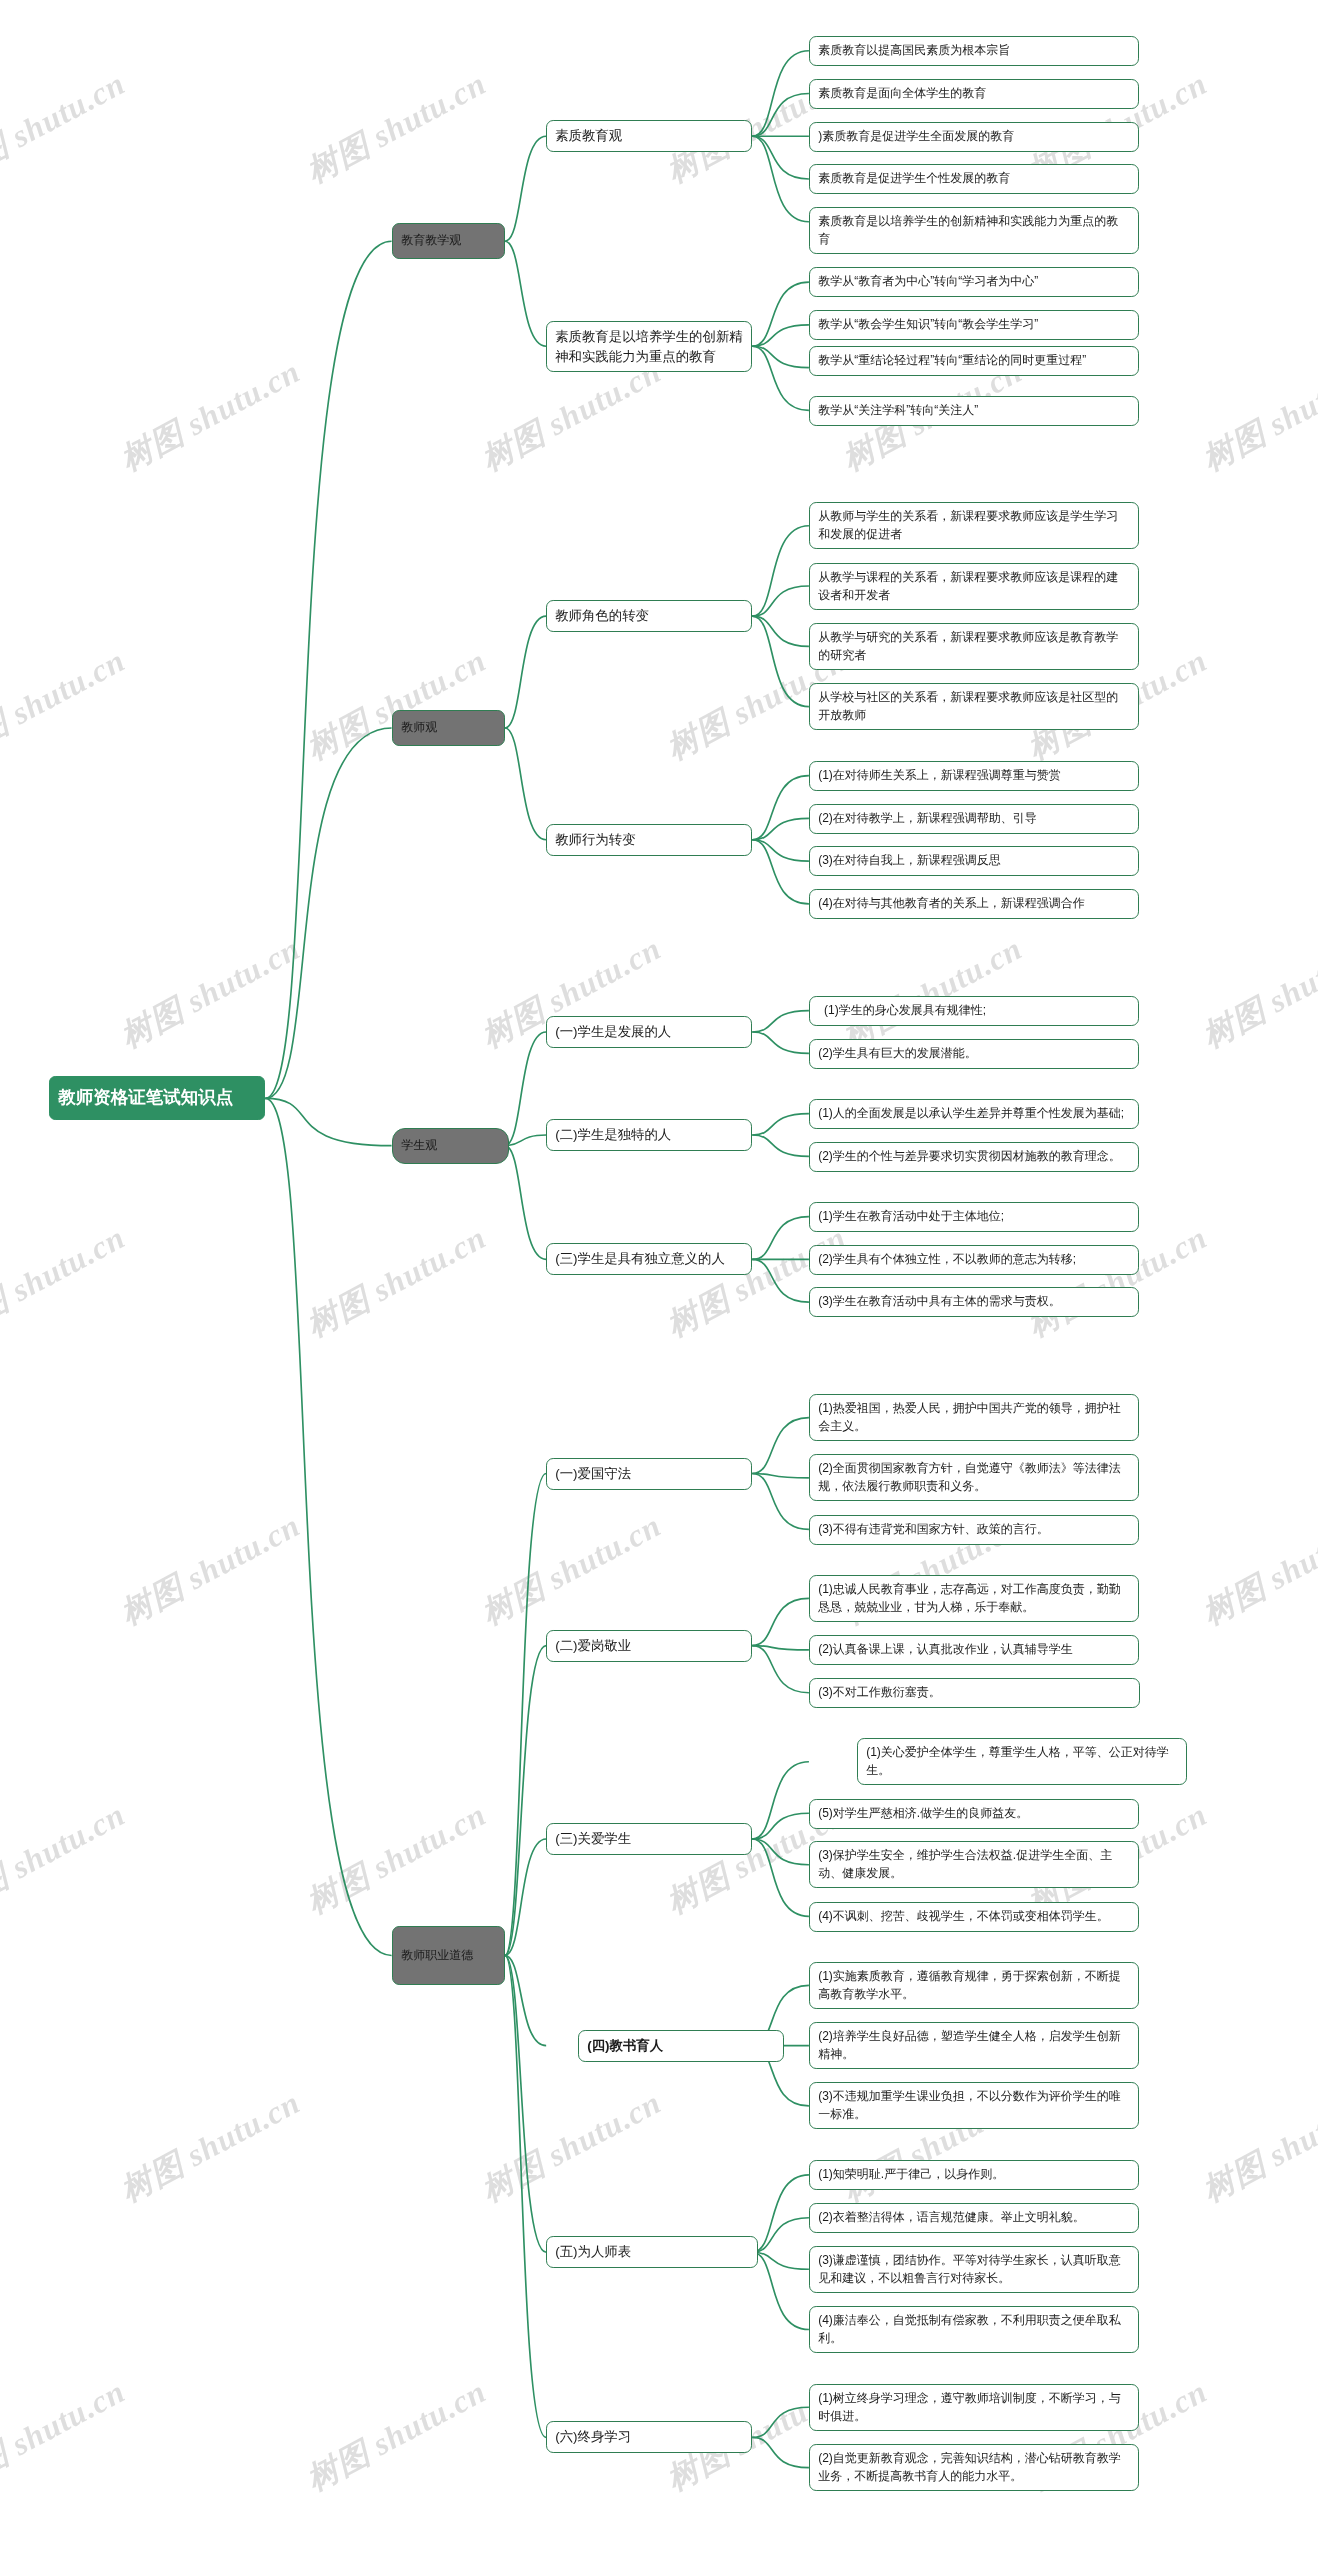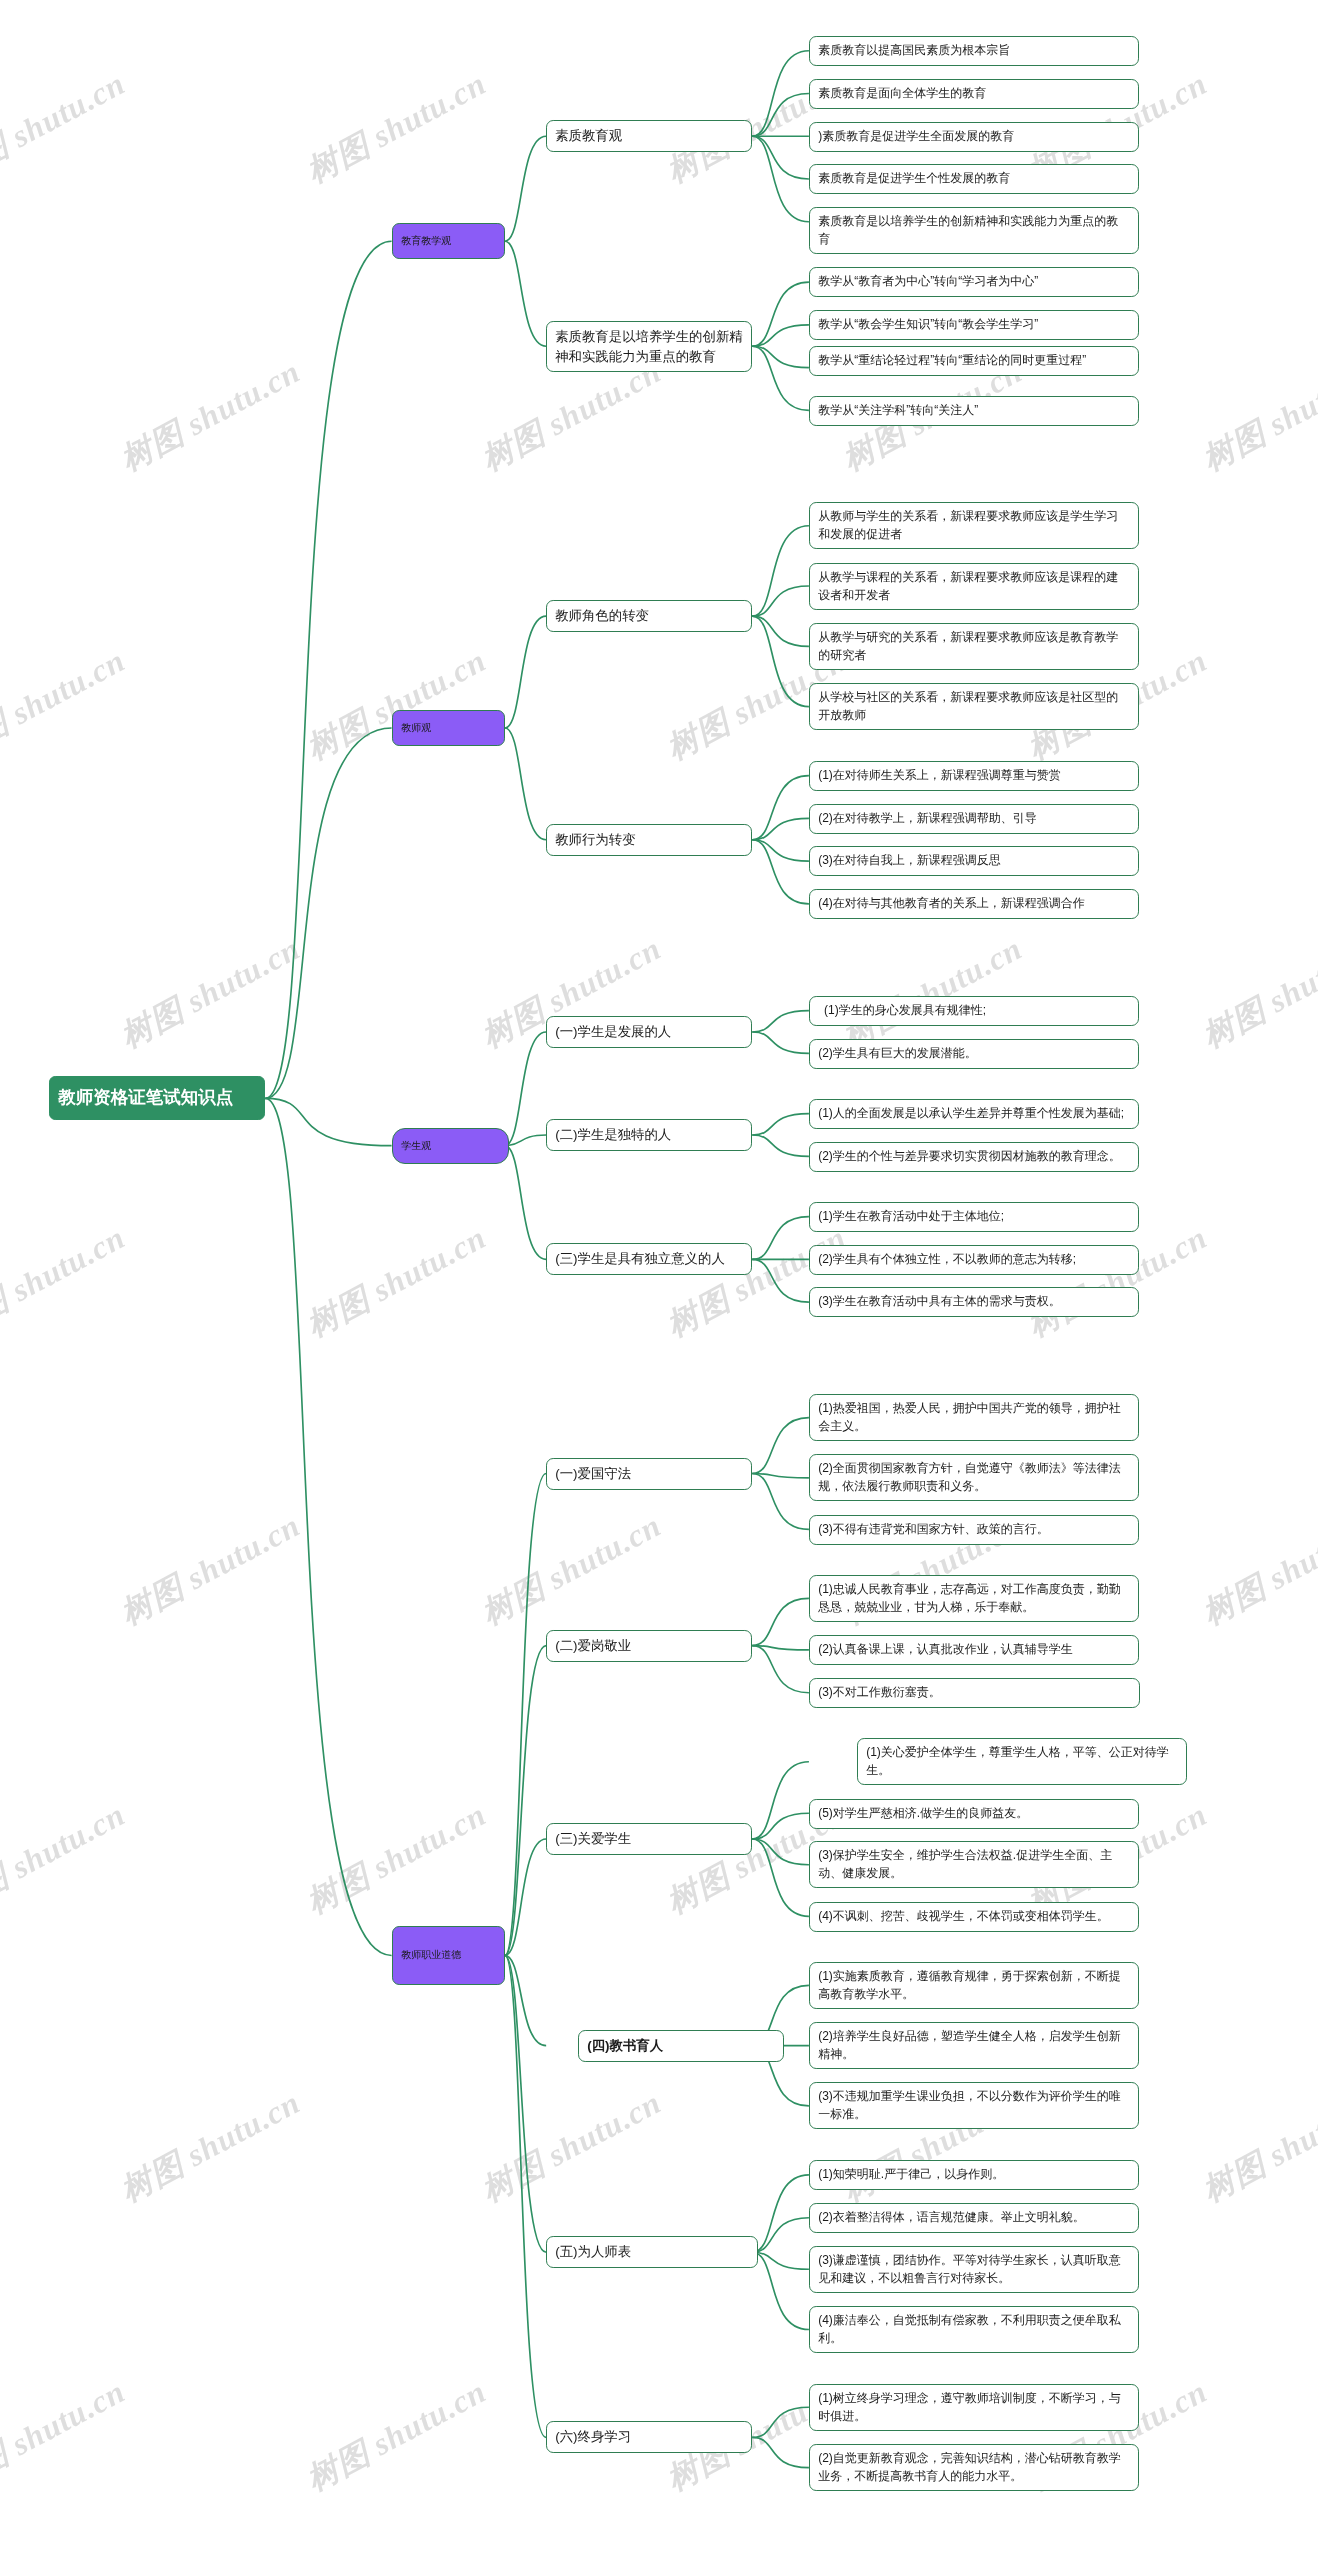--- a/index.html
+++ b/index.html
@@ -10,21 +10,21 @@
       font-style:italic;font-size:32px;white-space:nowrap;transform:rotate(-28deg);
       transform-origin:left top;opacity:.85;font-weight:600;letter-spacing:1px;}
   #links{position:absolute;left:0;top:0;width:1319px;height:3795px;z-index:2;}
   .node{position:absolute;z-index:3;box-sizing:border-box;
         border:1.3px solid #2f7d52;border-radius:7.2px;background:#ffffff;
         color:#1b1b1b;display:flex;align-items:center;padding:5.2px 8.2px;
         line-height:1.45;}
   .node span{display:block;width:100%;}
   .lvl-root{background:#2e9063;border-color:#2e9063;color:#ffffff;font-size:17.5px;
             font-weight:600;border-radius:6.2px;justify-content:center;}
-  .lvl-2{background:#8b5cf6;border-color:#2f7d52;font-size:10px;justify-content:center;}
+  .lvl-2{background:#737373;border-color:#2f7d52;font-size:12px;justify-content:center;}
   .lvl-3{background:#ffffff;font-size:13.4px;}
   .lvl-3.center{justify-content:center;}
   .lvl-4{background:#ffffff;font-size:12px;}
   .bold{font-weight:700;margin-left:32px;}
 </style>
 </head>
 <body>
 
 <div id="canvas" style="height: 3795px;">
   <div id="wm">

